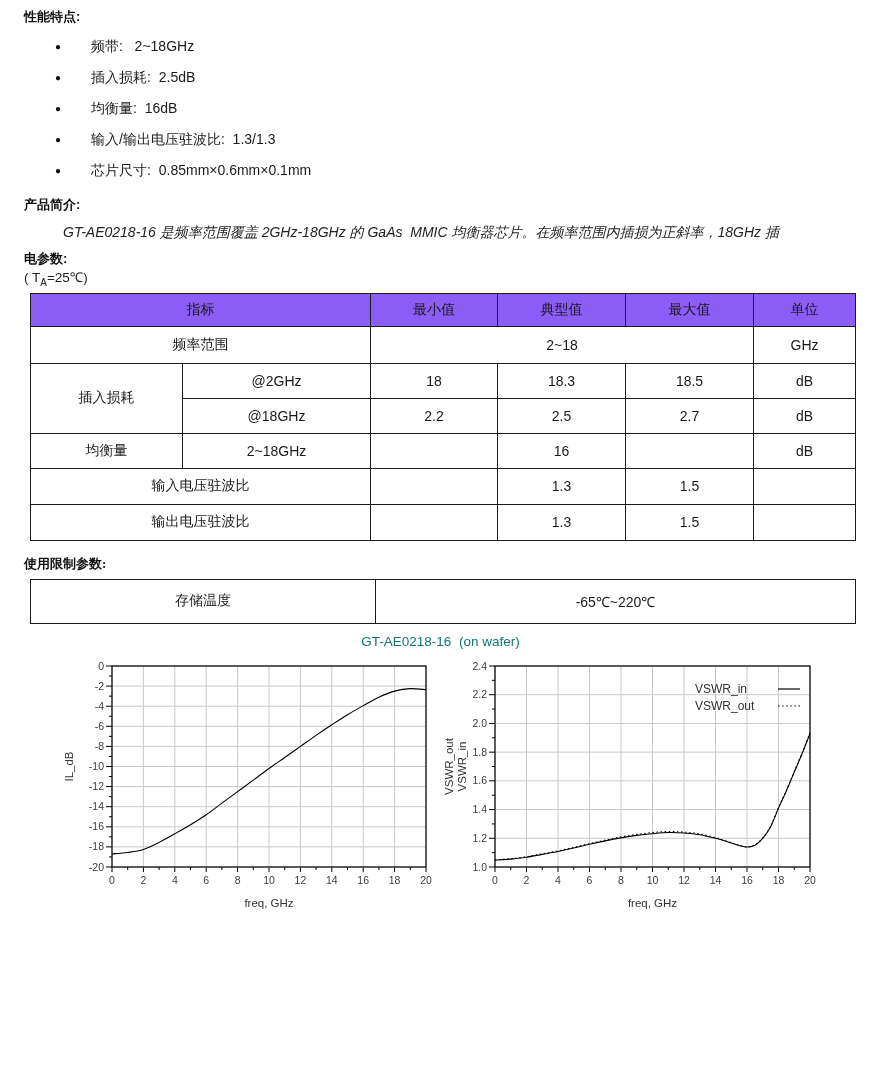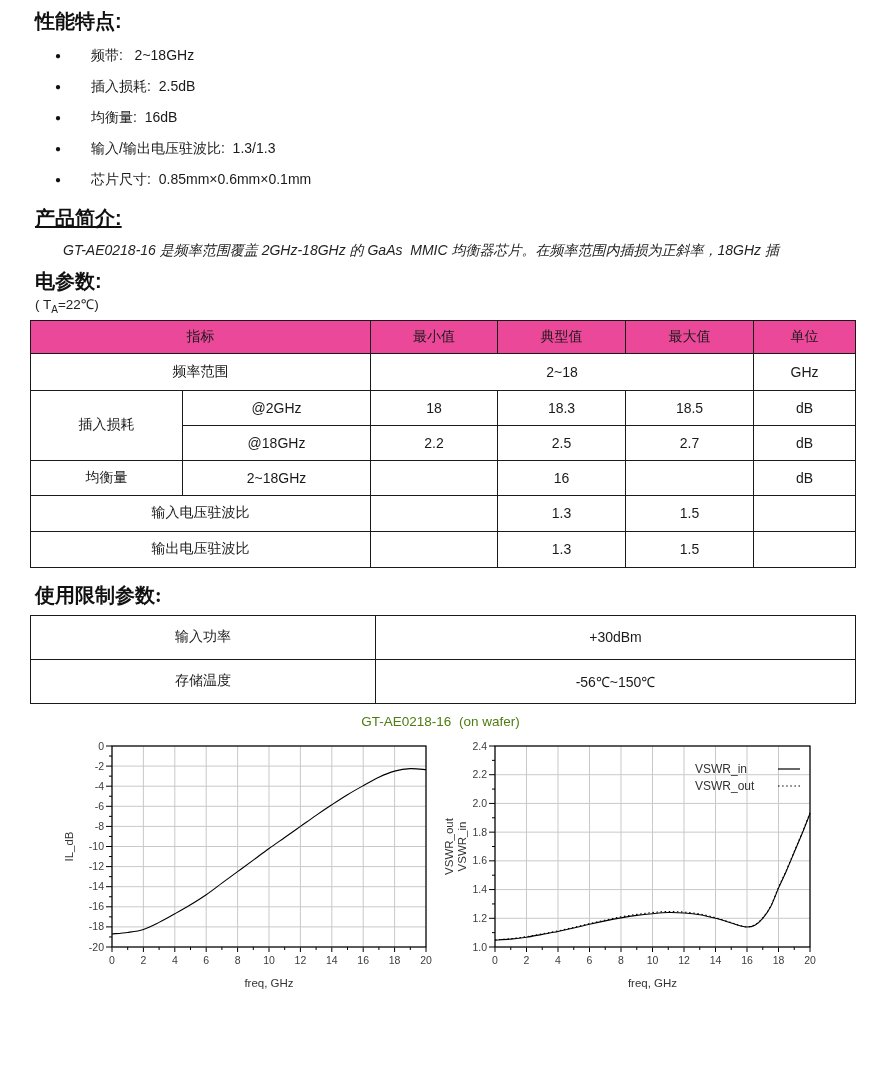--- a/index.html
+++ b/index.html
@@ -6,41 +6,41 @@
   body { background: #fff; }
   .page {
     position: relative;
     width: 881px; height: 1065px;
     background: #fff;
     font-family: "Liberation Sans", sans-serif;
     color: #1a1a1a;
     overflow: hidden;
     padding-top: 8px;
   }
-  .h2 { font-size: 20px; font-weight: 700; color: #111; margin-left: 35px; }
+  .h2 { font-size: 13px; font-weight: 700; color: #111; margin-left: 24px; }
   .features-list { list-style: none; margin: 5px 0 0 35px; }
   .features-list li { display: flex; align-items: center; height: 31px; padding-left: 20px; }
   .dot { font-size: 10px; color: #111; margin-right: 30px; line-height: 1; }
   .b-text { font-size: 14px; white-space: pre-wrap; }
-  .intro-h { margin-top: 10px; text-decoration: underline; }
+  .intro-h { margin-top: 10px; }
   .para { margin: 2px 25px 0 35px; font-size: 14px; line-height: 32px; color: #222; }
   .para .ln1 { display: block; padding-left: 28px; white-space: pre-wrap; font-style: italic; }
   .para .ln2 { display: block; white-space: pre-wrap; }
   .ep-row { display: flex; align-items: baseline; margin-top: 2px; flex-direction: column; }
   .ep-cond { font-size: 13.5px; color: #222; margin-left: 4px; white-space: pre-wrap; }
   .ep-cond sub { font-size: 10px; }
   table { border-collapse: collapse; margin-left: 30px; table-layout: fixed; }
   td, th { border: 1px solid #1a1a1a; font-size: 14px; font-weight: 400;
            text-align: center; vertical-align: middle; color: #1a1a1a; }
-  th { background: #ec4899; margin-left: 48px; }
+  th { background: #8b5cf6; margin-left: 48px; }
   .t1 { width: 825px; margin-top: 5px; }
   .t2 { width: 825px; margin-top: 6px; }
   .limits-h { margin-top: 14px; font-family: Liberation Serif, serif; }
   .typical-h { margin-top: 16px; }
-  .chart-title { margin-top: 10px; text-align: center; font-size: 13.5px; color: #4d7c0f; white-space: pre-wrap; }
+  .chart-title { margin-top: 10px; text-align: center; font-size: 13.5px; color: #0f766e; white-space: pre-wrap; }
   .charts { position: relative; height: 270px; margin-top: 6px; }
   .charts svg { position: absolute; top: 0; }
   .svg-il { left: 60px; }
   .svg-vswr { left: 445px; }
   .tick { font-size: 10.5px; fill: #3c3c3c; font-family: "Liberation Sans", sans-serif; }
   .axis-label { font-size: 11.5px; fill: #333; font-family: "Liberation Sans", sans-serif; }
   .legend-t { font-size: 12px; fill: #333; font-family: "Liberation Sans", sans-serif; }
 </style>
 </head>
 <body>
@@ -71,21 +71,21 @@
     </li>
   </ul>
 
   <div class="h2 intro-h">产品简介:</div>
   <p class="para">
     <span class="ln1">GT-AE0218-16 是频率范围覆盖 2GHz-18GHz 的 GaAs  MMIC 均衡器芯片。在频率范围内插损为正斜率，18GHz 插</span>
   </p>
 
   <div class="ep-row">
     <span class="h2">电参数:</span>
-    <span class="ep-cond"><span>( T</span><sub>A</sub><span>=22℃)</span></span>
+    <span class="ep-cond"><span>( T</span><sub>A</sub><span>=25℃)</span></span>
   </div>
 
   <table class="t1">
     <colgroup>
       <col style="width:152px">
         <col style="width:188px">
         <col style="width:127px">
       <col style="width:128px">
         <col style="width:128px">
         <col style="width:102px">
@@ -143,27 +143,23 @@
   </tbody>
     </table>
 
   <div class="h2 limits-h">使用限制参数:</div>
   <table class="t2">
     <colgroup>
         <col style="width:345px">
         <col style="width:480px">
       </colgroup>
     <tbody>
-        <tr style="height:44px">
-      <td>输入功率</td>
-      <td>+30dBm</td>
-    </tr>
     <tr style="height:44px">
       <td>存储温度</td>
-      <td>-56℃~150℃</td>
+      <td>-65℃~220℃</td>
     </tr>
   </tbody>
     </table>
 
   <div class="chart-title">GT-AE0218-16  (on wafer)</div>
 
   <div class="charts">
     <svg class="svg-il" width="390" height="268" xmlns="http://www.w3.org/2000/svg">
         <line x1="52" y1="11" x2="52" y2="212" stroke="#c9c9c9" stroke-width="1"></line>
         <line x1="52" y1="212" x2="52" y2="217" stroke="#000"></line>

